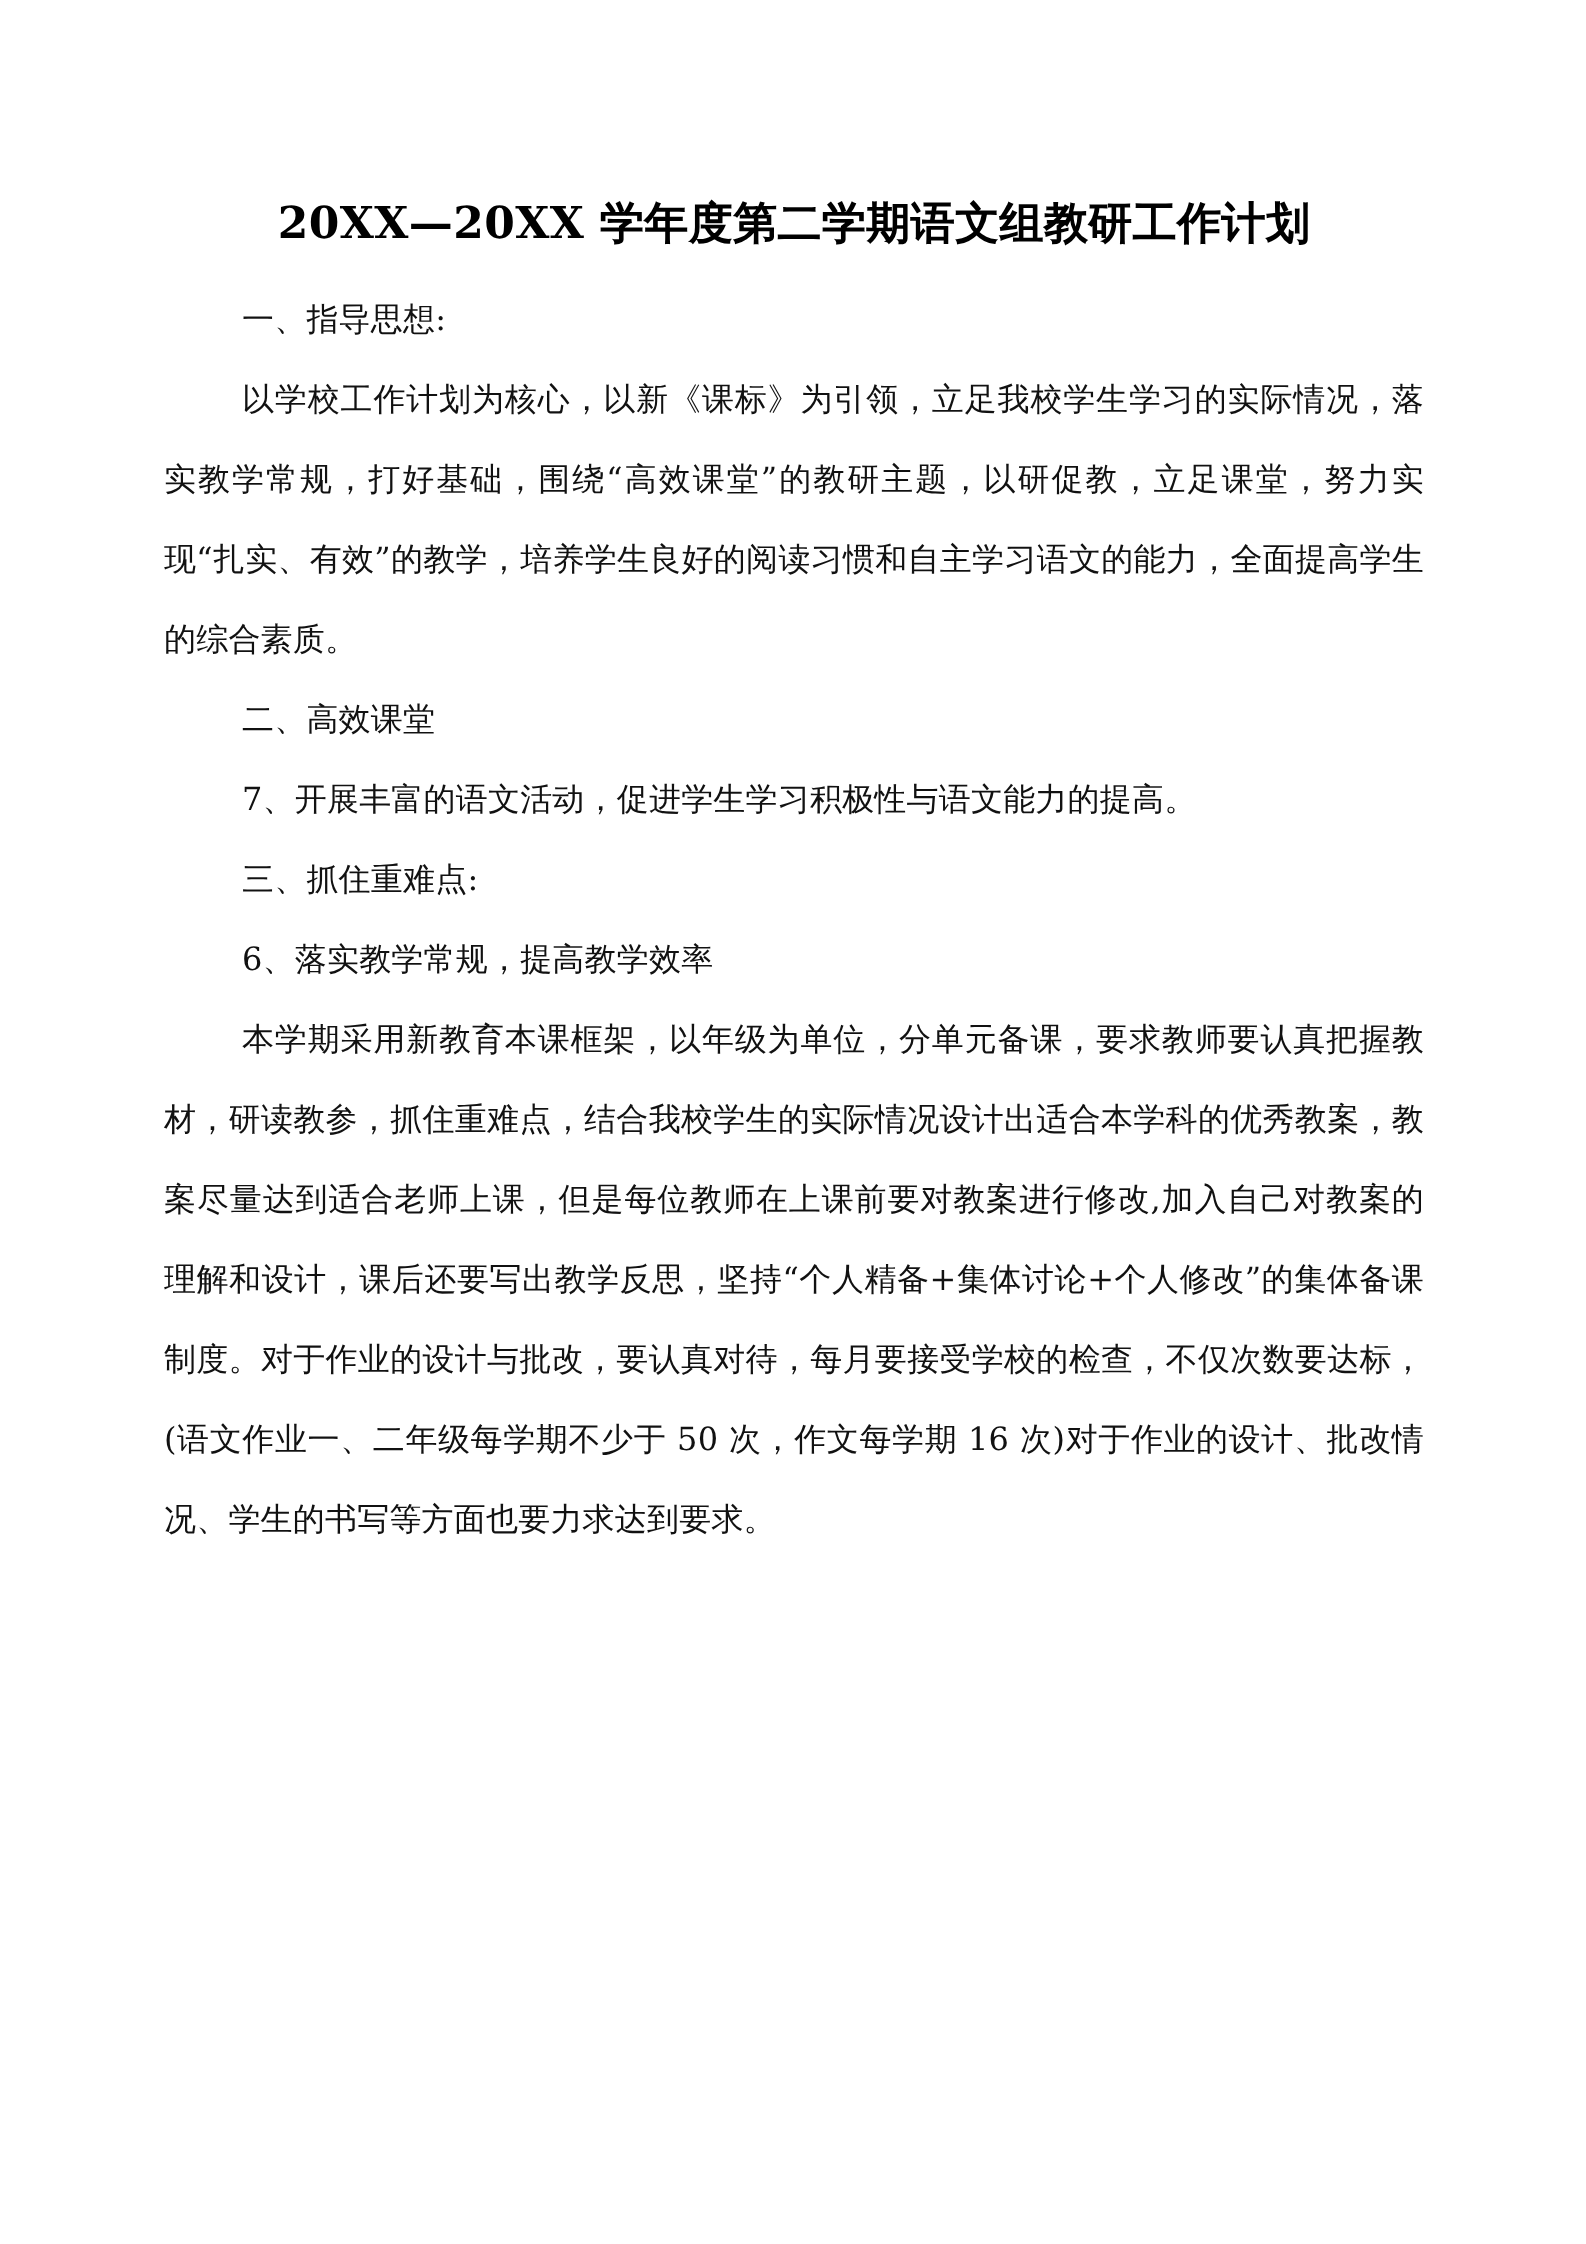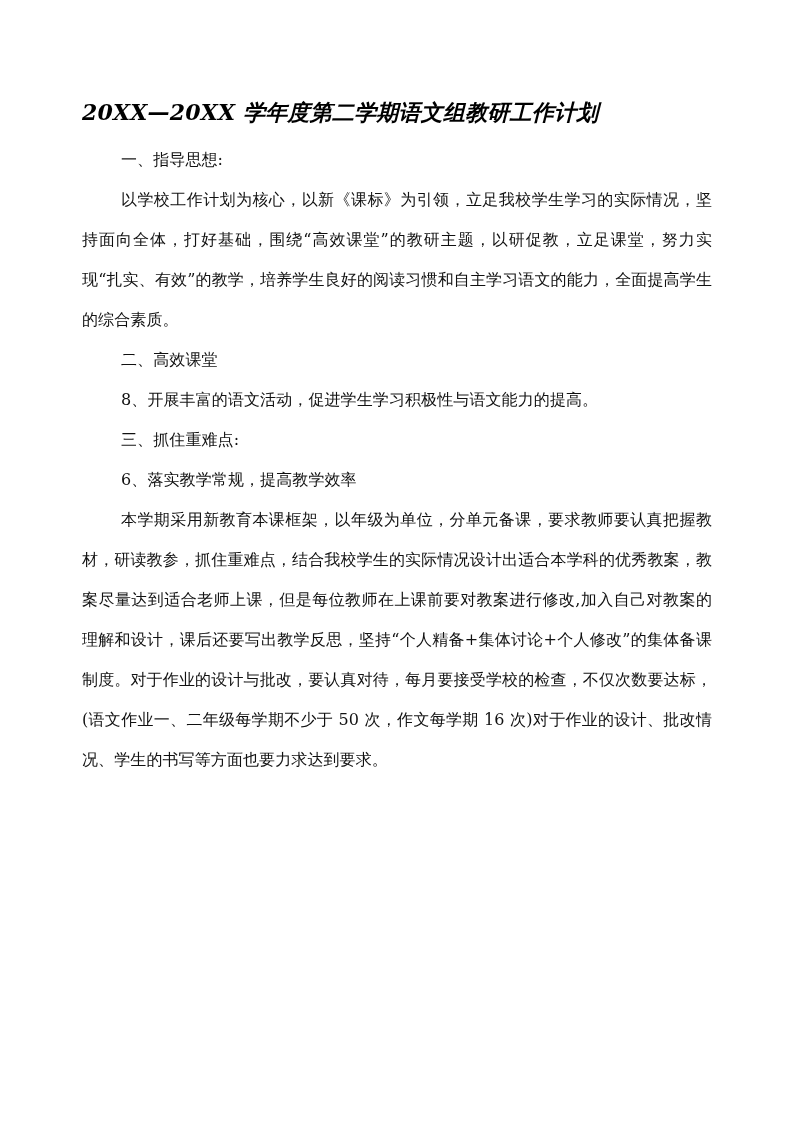--- a/index.html
+++ b/index.html
@@ -24,24 +24,24 @@
     top: 92px;
     width: 630px;
   }
 
   .doc-title {
     font-family: "DejaVu Serif", "Liberation Serif", serif;
     font-weight: bold;
     font-size: 22px;
     line-height: 40px;
     color: #000000;
+    text-align: center;
     letter-spacing: 0.2px;
     white-space: nowrap;
     margin: 0 0 8px 0;
-    font-style: italic;
   }
 
   .para {
     font-family: "DejaVu Serif", "Liberation Serif", serif;
     font-size: 16px;
     line-height: 40px;
     color: #111111;
     text-align: justify;
     text-justify: inter-ideograph;
     margin: 0;
@@ -56,28 +56,28 @@
 </head>
 <body>
 
 <div class="page">
   <div class="doc-body">
 
     <h1 class="doc-title">20XX—20XX 学年度第二学期语文组教研工作计划</h1>
 
     <p class="para indent-2">一、指导思想:</p>
 
-    <p class="para indent-2">以学校工作计划为核心，以新《课标》为引领，立足我校学生学习的实际情况，坚持面向全体，打好基础，围绕“高效课堂”的教研主题，以研促教，立足课堂，努力实现“扎实、有效”的教学，培养学生良好的阅读习惯和自主学习语文的能力，全面提高学生的综合素质。</p>
+    <p class="para indent-2">以学校工作计划为核心，以新《课标》为引领，立足我校学生学习的实际情况，落实教学常规，打好基础，围绕“高效课堂”的教研主题，以研促教，立足课堂，努力实现“扎实、有效”的教学，培养学生良好的阅读习惯和自主学习语文的能力，全面提高学生的综合素质。</p>
 
     <p class="para indent-2">二、高效课堂</p>
 
 
 
 
-    <p class="para indent-2">8、开展丰富的语文活动，促进学生学习积极性与语文能力的提高。</p>
+    <p class="para indent-2">7、开展丰富的语文活动，促进学生学习积极性与语文能力的提高。</p>
 
     <p class="para indent-2">三、抓住重难点:</p>
 
     <p class="para indent-2">6、落实教学常规，提高教学效率</p>
 
     <p class="para indent-2">本学期采用新教育本课框架，以年级为单位，分单元备课，要求教师要认真把握教材，研读教参，抓住重难点，结合我校学生的实际情况设计出适合本学科的优秀教案，教案尽量达到适合老师上课，但是每位教师在上课前要对教案进行修改,加入自己对教案的理解和设计，课后还要写出教学反思，坚持“个人精备+集体讨论+个人修改”的集体备课制度。对于作业的设计与批改，要认真对待，每月要接受学校的检查，不仅次数要达标，(语文作业一、二年级每学期不少于 50 次，作文每学期 16 次)对于作业的设计、批改情况、学生的书写等方面也要力求达到要求。</p>
 
   </div>
 </div>
 

